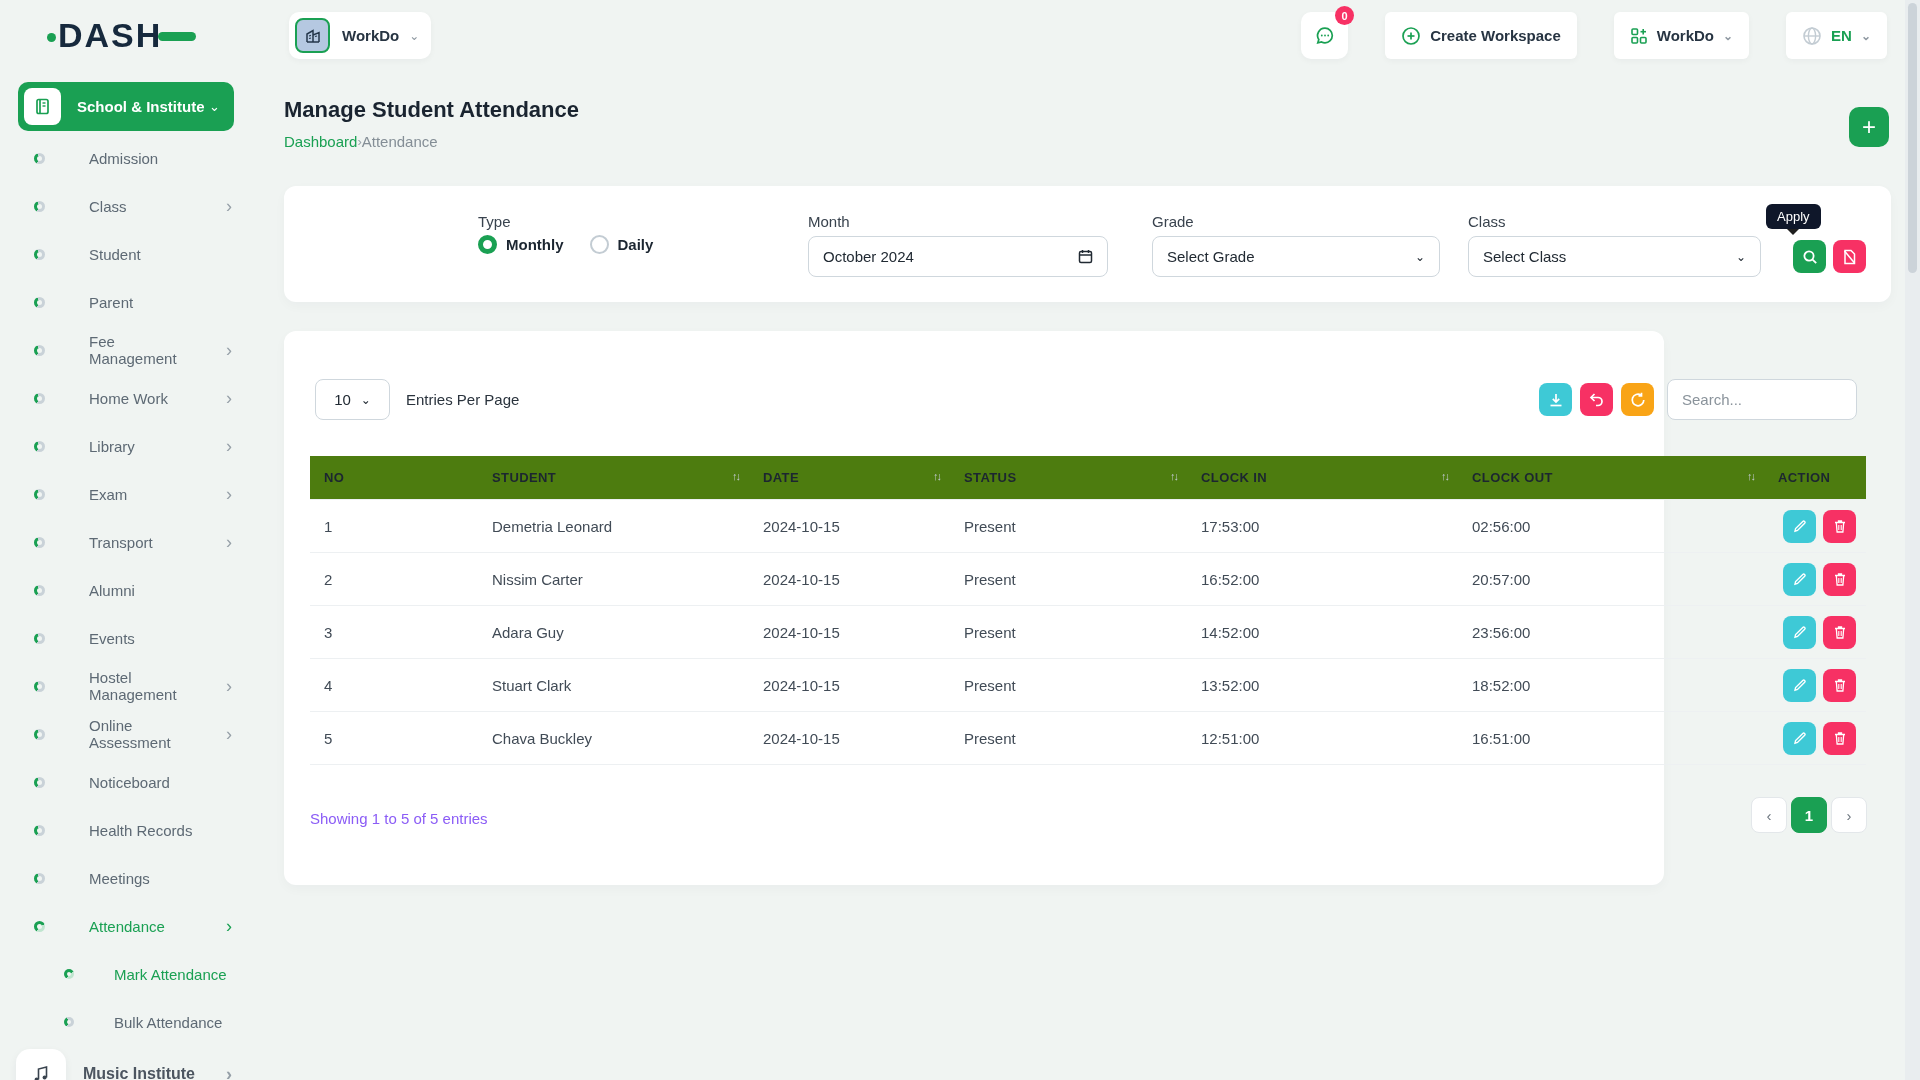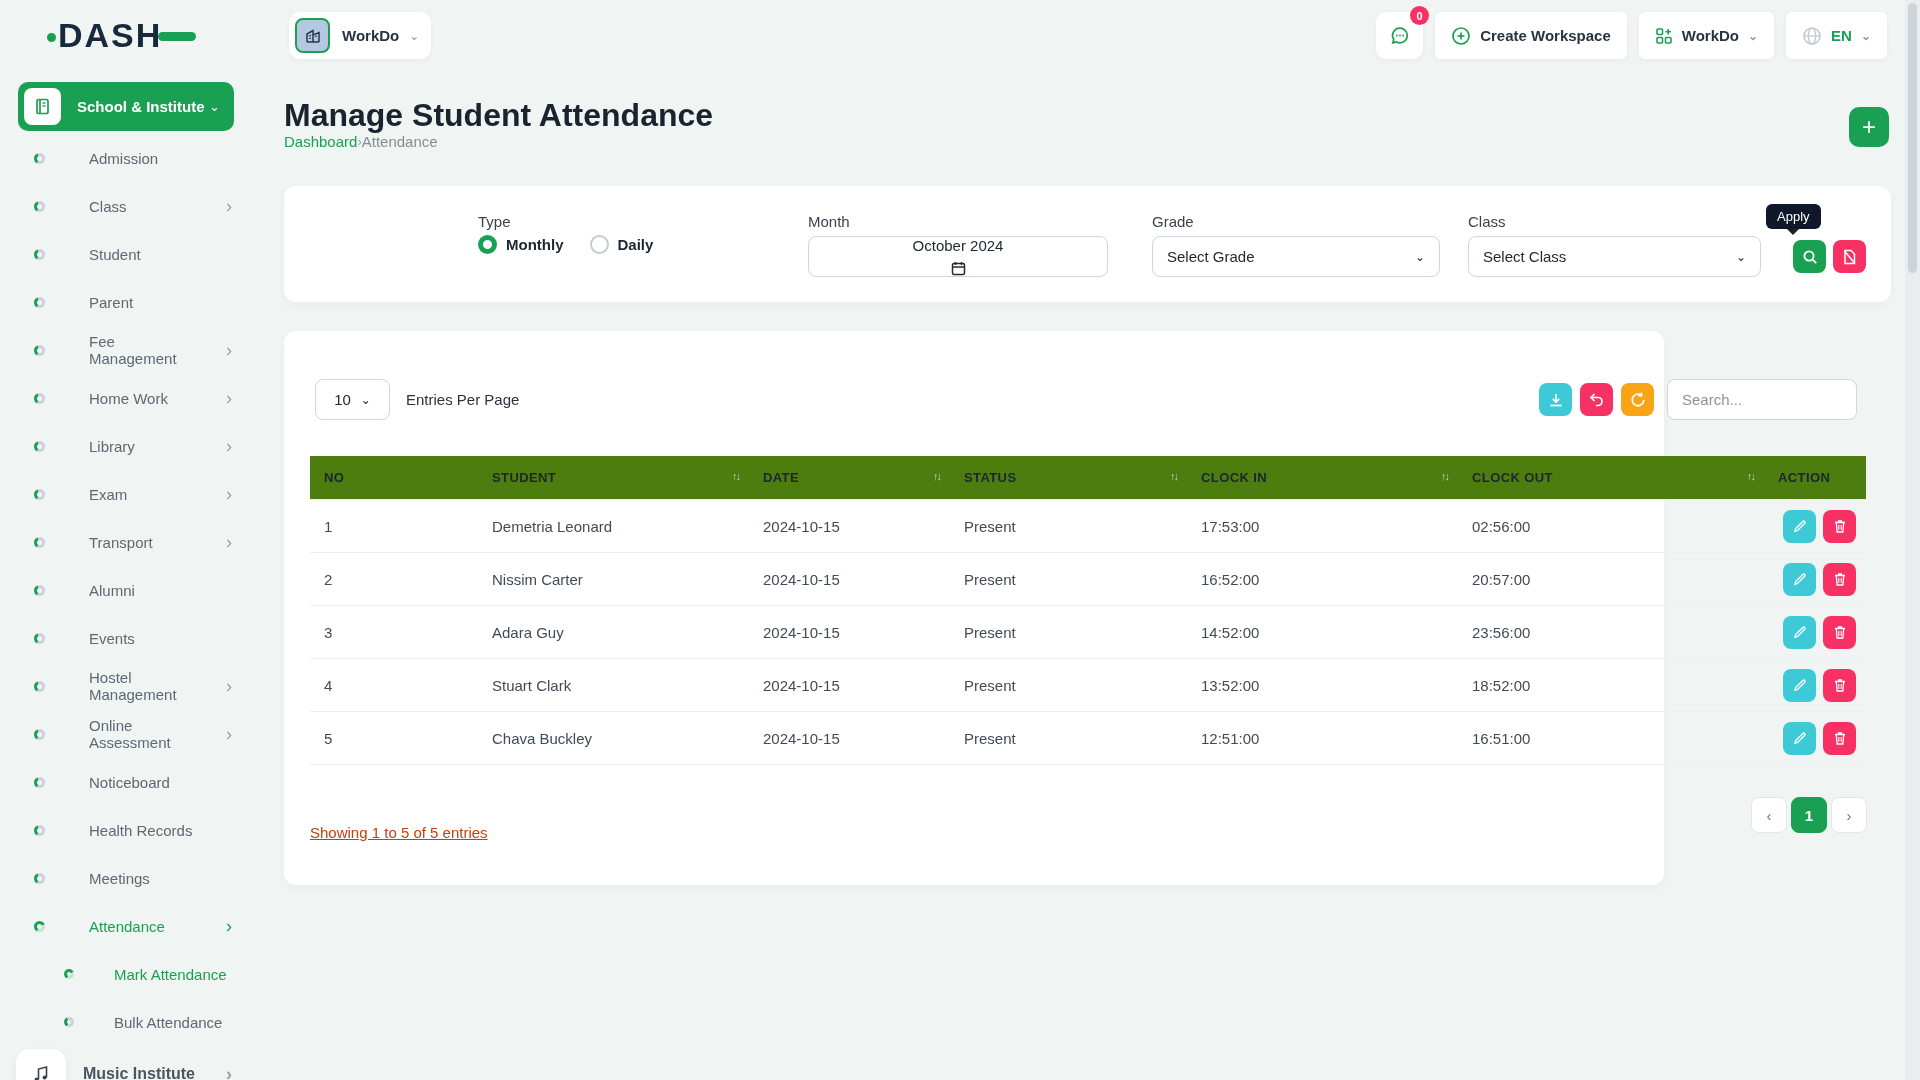--- a/index.html
+++ b/index.html
@@ -39,27 +39,27 @@
   .s-bottom .s-label { margin-left:17px; }
   .s-bottom .chev { margin-left:auto; color:#96a0a8; font-size:18px; }
 
   
   .topbar-left { position:absolute; left:289px; top:12px; height:47px; background:#fff; border-radius:10px; display:flex; align-items:center; padding:6px 12px 6px 6px; box-shadow:0 2px 6px rgba(25,35,45,.04); cursor:pointer; }
   .topbar-left .co-icon { width:35px; height:35px; border-radius:8px; background:#b5c8e1; border:2px solid #1aa053; display:flex; align-items:center; justify-content:center; flex:none; }
   .topbar-left .lbl { font-size:15px; font-weight:600; color:#273442; margin:0 10px 0 12px; }
   .chev-sm { color:#8e98a1; font-size:12px; }
 
   .topbar-right { position:absolute; right:33px; top:12px; display:flex; gap:12px; align-items:center; }
-  .tb-pill { height:47px; background:#fff; border-radius:6px; display:flex; align-items:center; gap:9px; padding:0 16px; font-size:15px; font-weight:600; color:#273442; box-shadow:0 2px 6px rgba(25,35,45,.04); cursor:pointer; }
+  .tb-pill { height:47px; background:#fff; border-radius:6px; display:flex; align-items:center; gap:9px; padding:0 16px; font-size:15px; font-weight:600; color:#273442; box-shadow:0 2px 6px rgba(25,35,45,.04); cursor:pointer;margin-left:25px; }
   .chat-btn { position:relative; width:47px; height:47px; background:#fff; border-radius:10px; display:flex; align-items:center; justify-content:center; box-shadow:0 2px 6px rgba(25,35,45,.04); cursor:pointer; }
   .chat-badge { position:absolute; top:-6px; right:-6px; min-width:19px; height:19px; border-radius:10px; background:#f73164; color:#fff; font-size:11px; font-weight:700; display:flex; align-items:center; justify-content:center; padding:0 5px; }
   .lang-en { color:#1aa053; font-weight:700; }
 
   
-  .page-title { position:absolute; left:284px; top:97px; font-size:32px; font-weight:700; color:#1a2430; }
+  .page-title { position:absolute; left:284px; top:97px; font-size:22px; font-weight:700; color:#1a2430; }
   .breadcrumb { position:absolute; left:284px; top:133px; display:flex; align-items:center; gap:0; font-size:15px; }
   .bc-link { color:#1aa053; cursor:pointer; }
   .bc-sep { color:#9aa3ab; font-size:13px; }
   .bc-cur { color:#848e96; }
   .add-btn { position:absolute; right:31px; top:107px; width:40px; height:40px; background:#1aa053; border-radius:10px; color:#fff; font-size:24px; font-weight:400; display:flex; align-items:center; justify-content:center; cursor:pointer; }
 
   
   .card { background:#fff; border-radius:12px; box-shadow:0 4px 12px rgba(20,40,60,.03); position:absolute; }
   .filter-card { left:284px; top:186px; width:1607px; height:116px; }
   .f-label { position:absolute; font-size:15px; color:#39434e; }
@@ -86,21 +86,21 @@
   table.data { position:absolute; left:26px; top:125px; width:1556px; border-collapse:collapse; }
   table.data thead tr { background:#4d7c0f; }
   table.data th { font-size:13px; font-weight:700; color:#1c2630; text-align:left; letter-spacing:.4px; padding:14px 10px 14px 14px; }
   table.data th .sort { float:right; color:#c2cad1; font-size:11px; letter-spacing:-2px; font-weight:400; }
   table.data td { font-size:15px; color:#414b56; padding:0 10px 0 14px; height:53px; border-top:1px solid #edf0f2; }
   table.data tbody tr:last-child td { border-bottom:1px solid #edf0f2; }
   td.action-cell { padding-right:2px; }
   .action-wrap { display:flex; gap:7px; justify-content:flex-end; }
   .row-btn { width:33px; height:33px; border-radius:8px; display:flex; align-items:center; justify-content:center; cursor:pointer; }
 
-  .tfooter-text { position:absolute; left:26px; top:493px; font-size:15px; color:#c2410c;text-decoration:underline; }
+  .tfooter-text { position:absolute; left:26px; top:479px; font-size:15px; color:#8b5cf6; }
   .pagination { position:absolute; left:1467px; top:466px; display:flex; gap:4px; }
   .pg { width:36px; height:36px; border-radius:8px; display:flex; align-items:center; justify-content:center; font-size:15px; cursor:pointer; background:#fff; border:1px solid #e3e7ea; color:#6b747d; }
   .pg.cur { background:#1aa053; border-color:#1aa053; color:#fff; font-weight:600; }
 
   svg { display:block; }
 </style>
 </head>
 <body>
 
 <div class="sidebar">
@@ -291,21 +291,21 @@
       <span class="radio sel"></span>
       <span class="radio-lbl">Monthly</span>
     </span>
     <span class="radio-opt">
       <span class="radio un"></span>
       <span class="radio-lbl">Daily</span>
     </span>
   </div>
 
   <span class="f-label" style="left:524px; top:27px;">Month</span>
-  <div class="f-input" style="left:524px; top:50px; width:300px;flex-direction:column;">
+  <div class="f-input" style="left:524px; top:50px; width:300px;">
     <span class="grow">October 2024</span>
     <svg width="15" height="15" viewBox="0 0 15 15">
         <rect x="1.5" y="2.5" width="12" height="11" rx="1.5" fill="none" stroke="#212a33" stroke-width="1.5"></rect>
         <line x1="1.5" y1="6" x2="13.5" y2="6" stroke="#212a33" stroke-width="1.5"></line>
         <line x1="4.5" y1="1" x2="4.5" y2="4" stroke="#212a33" stroke-width="1.5"></line>
         <line x1="10.5" y1="1" x2="10.5" y2="4" stroke="#212a33" stroke-width="1.5"></line>
       </svg>
   </div>
 
   <span class="f-label" style="left:868px; top:27px;">Grade</span>

